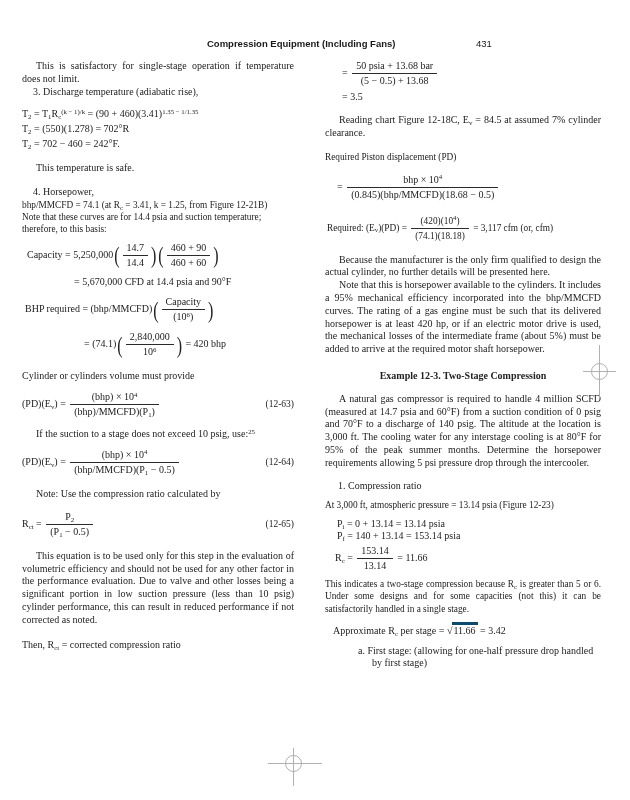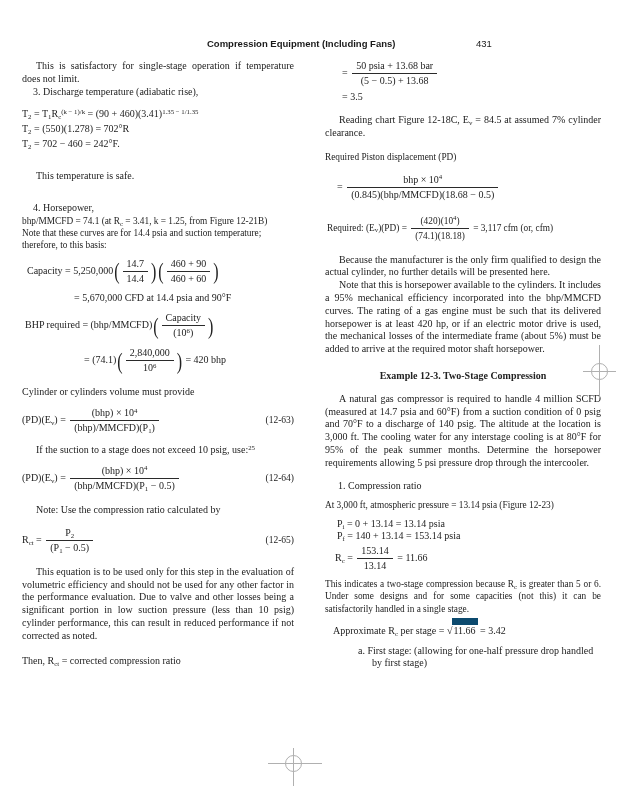--- a/index.html
+++ b/index.html
@@ -21,32 +21,32 @@
   p { margin:0; }
   .indent { text-indent:14px; }
   .li { padding-left:11px; text-align:left; }
   .eq { text-align:left; }
   .eqline { text-align:left; }
   .eqrow { display:flex; justify-content:space-between; align-items:center; text-align:left; }
   .eqnum { font-size:9.5px; white-space:nowrap; margin-left:6px; }
   .small { font-size:9.3px; line-height:12.2px; }
   .eq3 { line-height:15px; }
   .sp2{margin-top:2px}.sp4{margin-top:4px}.sp6{margin-top:6px}.sp7{margin-top:7px}
-  .sp8{margin-top:8px}.sp9{}.sp10{margin-top:10px}.sp11{margin-top:19px}
+  .sp8{margin-top:8px}.sp9{}.sp10{margin-top:10px}.sp11{margin-top:11px}
   .sp12{margin-top:12px}.sp14{margin-top:14px}
   .ml3{margin-left:3px}.ml5{margin-left:5px}.ml8{margin-left:8px}.ml10{margin-left:10px}
   .ml12{margin-left:12px}.ml17{margin-left:17px}.ml52{margin-left:52px}.ml62{margin-left:62px}.ml2{margin-left:2px}
   sup { font-size:6.8px; line-height:0; vertical-align:baseline; position:relative; top:-3.5px; }
   sub { font-size:6.8px; line-height:0; vertical-align:baseline; position:relative; top:2px; }
   .frac { display:inline-block; vertical-align:middle; text-align:center; margin:0 2px; line-height:12px; }
   .frac .num { display:block; padding:0 4px 1px; border-bottom:1px solid #2a2a2a; }
   .frac .den { display:block; padding:1px 4px 0;text-align:center; }
   .bp { display:inline-block; font-size:16px; line-height:10px; vertical-align:middle; transform:scaleY(1.5); margin:0 1px; font-weight:400; }
   .sqrt { white-space:nowrap; }
-  .sqrt .radicand { border-top:7px solid #0c4a6e; padding:0 2px 0 1px; }
+  .sqrt .radicand { border-top:3px solid #0c4a6e; padding:0 2px 0 1px; }
   .example-heading { text-align:center; font-weight:bold; }
   .item-a { padding-left:47px; text-indent:-14px; text-align:left; }
   
   .regmark { position:absolute; }
   .regmark .vline { position:absolute; width:1px; background:#b0b0b0; }
   .regmark .hline { position:absolute; height:1px; background:#b0b0b0; }
   .regmark .circle { position:absolute; width:15px; height:15px; border:1px solid #b0b0b0; border-radius:50%; background:transparent; }
 </style>
 </head>
 <body>

